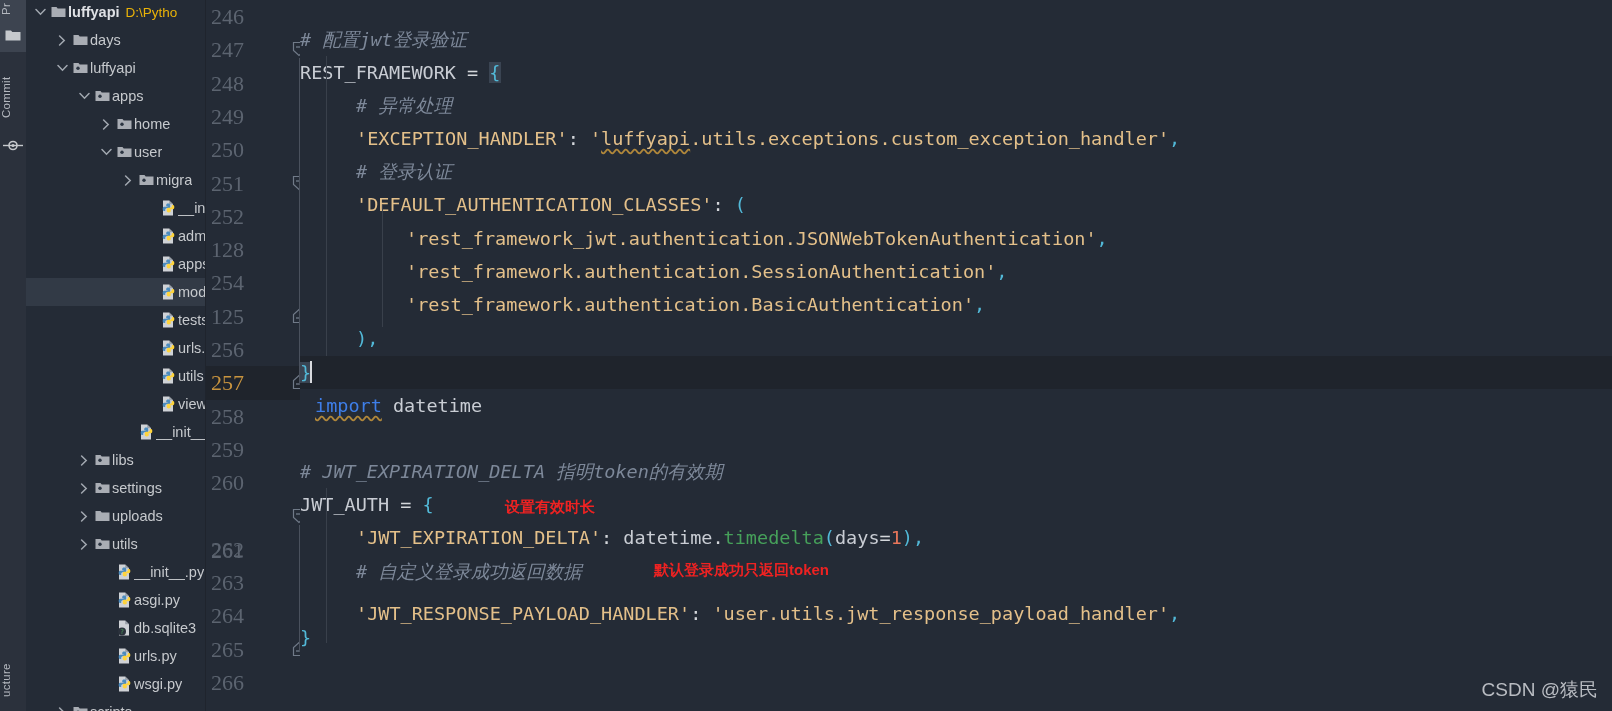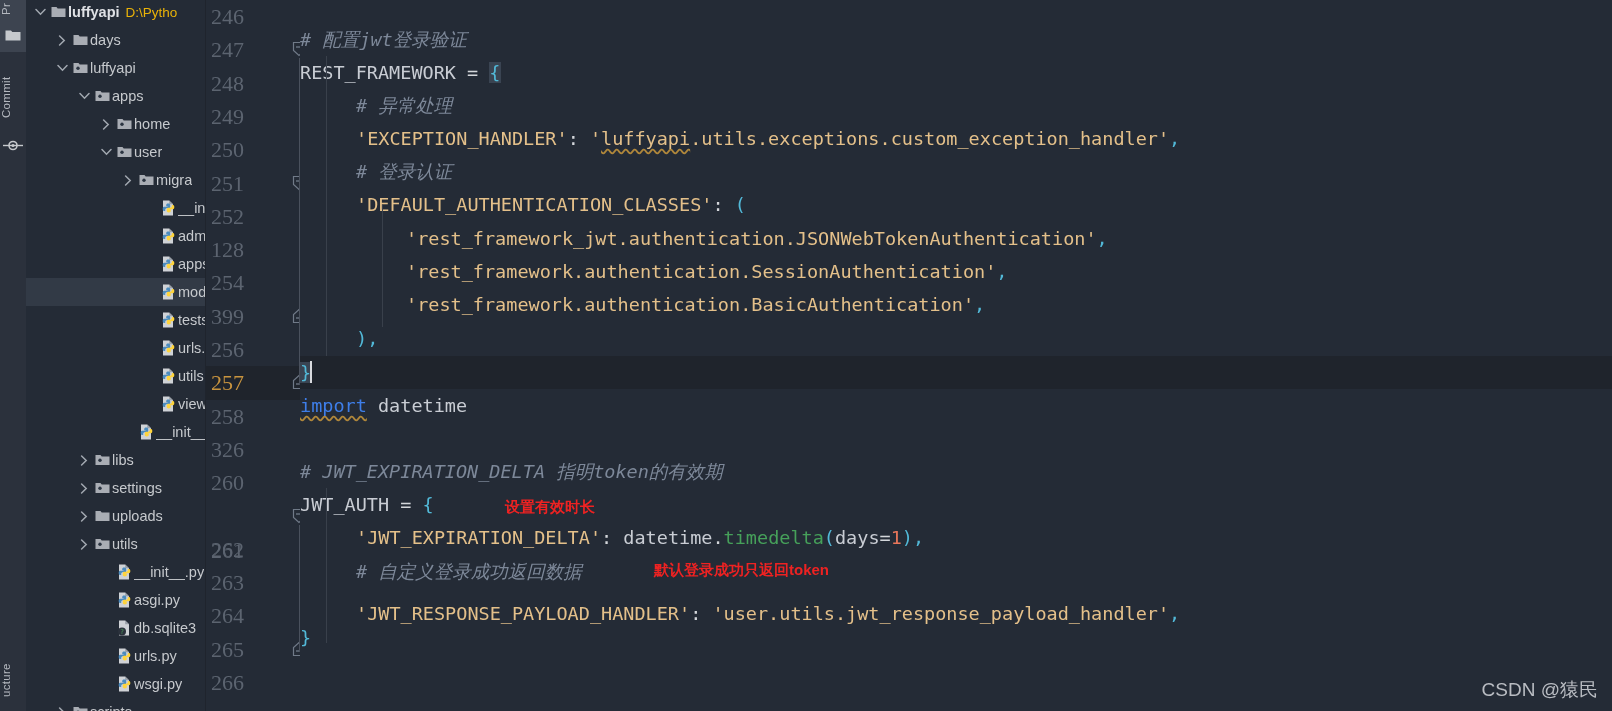--- a/index.html
+++ b/index.html
@@ -557,25 +557,25 @@
       </div>
   <div class="lnum" style="top: 0px;">246</div>
       <div class="lnum" style="top: 33.3px;">247</div>
       <div class="lnum" style="top: 66.6px;">248</div>
       <div class="lnum" style="top: 99.9px;">249</div>
       <div class="lnum" style="top: 133.2px;">250</div>
       <div class="lnum" style="top: 166.5px;">251</div>
       <div class="lnum" style="top: 199.8px;">252</div>
       <div class="lnum" style="top: 233.1px;">128</div>
       <div class="lnum" style="top: 266.4px;">254</div>
-      <div class="lnum" style="top: 299.7px;">399</div>
+      <div class="lnum" style="top: 299.7px;">125</div>
       <div class="lnum" style="top: 333px;">256</div>
       <div class="lnum cur" style="top: 366.3px;">257</div>
       <div class="lnum" style="top: 399.6px;">258</div>
-      <div class="lnum" style="top: 432.9px;">326</div>
+      <div class="lnum" style="top: 432.9px;">259</div>
       <div class="lnum" style="top: 466.2px;">260</div>
       <div class="lnum" style="top: 499.5px; margin-top: 34px;">261</div>
       <div class="lnum" style="top: 532.8px;">262</div>
       <div class="lnum" style="top: 566.1px;">263</div>
       <div class="lnum" style="top: 599.4px;">264</div>
       <div class="lnum" style="top: 632.7px;">265</div>
       <div class="lnum" style="top: 666px;">266</div>
     </div>
 
   <div class="editor">
@@ -597,21 +597,21 @@
     <div class="code-line" style="top:222px;padding-left:106px;"><span class="c-str">'rest_framework_jwt.authentication.JSONWebTokenAuthentication'</span><span class="c-pn">,</span></div>
 
     <div class="code-line" style="top:255px;padding-left:106px;"><span class="c-str">'rest_framework.authentication.SessionAuthentication'</span><span class="c-pn">,</span></div>
 
     <div class="code-line" style="top:288px;padding-left:106px;"><span class="c-str">'rest_framework.authentication.BasicAuthentication'</span><span class="c-pn">,</span></div>
 
     <div class="code-line" style="top:322px;padding-left:56px;"><span class="c-pn">)</span><span class="c-pn">,</span></div>
 
     <div class="code-line" style="top:356px;"><span class="c-brace-hl">}</span><span class="caret"></span></div>
 
-    <div class="code-line" style="top:389px;"><span class="c-kw wavy-blue">import</span><span class="c-op"> </span><span class="c-def">datetime</span></div>
+    <div class="code-line" style="top:389px;margin-left:15px;"><span class="c-kw wavy-blue">import</span><span class="c-op"> </span><span class="c-def">datetime</span></div>
 
     <div class="code-line" style="top:455px;"><span class="c-cmt"># JWT_EXPIRATION_DELTA 指明token的有效期</span></div>
 
     <div class="code-line" style="top:488px;"><span class="c-def">JWT_AUTH</span><span class="c-op"> </span><span class="c-op">=</span><span class="c-op"> </span><span class="c-pn">{</span></div>
 
     <div class="code-line" style="top:521px;padding-left:56px;"><span class="c-str">'JWT_EXPIRATION_DELTA'</span><span class="c-op">:</span><span class="c-op"> </span><span class="c-def">datetime</span><span class="c-op">.</span><span class="c-fn">timedelta</span><span class="c-pn">(</span><span class="c-def">days</span><span class="c-op">=</span><span class="c-num">1</span><span class="c-pn">)</span><span class="c-pn">,</span></div>
 
     <div class="code-line" style="top:555px;padding-left:56px;"><span class="c-cmt"># 自定义登录成功返回数据</span></div>
 
     <div class="code-line" style="top:588px;padding-left:56px;margin-top:9px;"><span class="c-str">'JWT_RESPONSE_PAYLOAD_HANDLER'</span><span class="c-op">:</span><span class="c-op"> </span><span class="c-str">'user.utils.jwt_response_payload_handler'</span><span class="c-pn">,</span></div>

